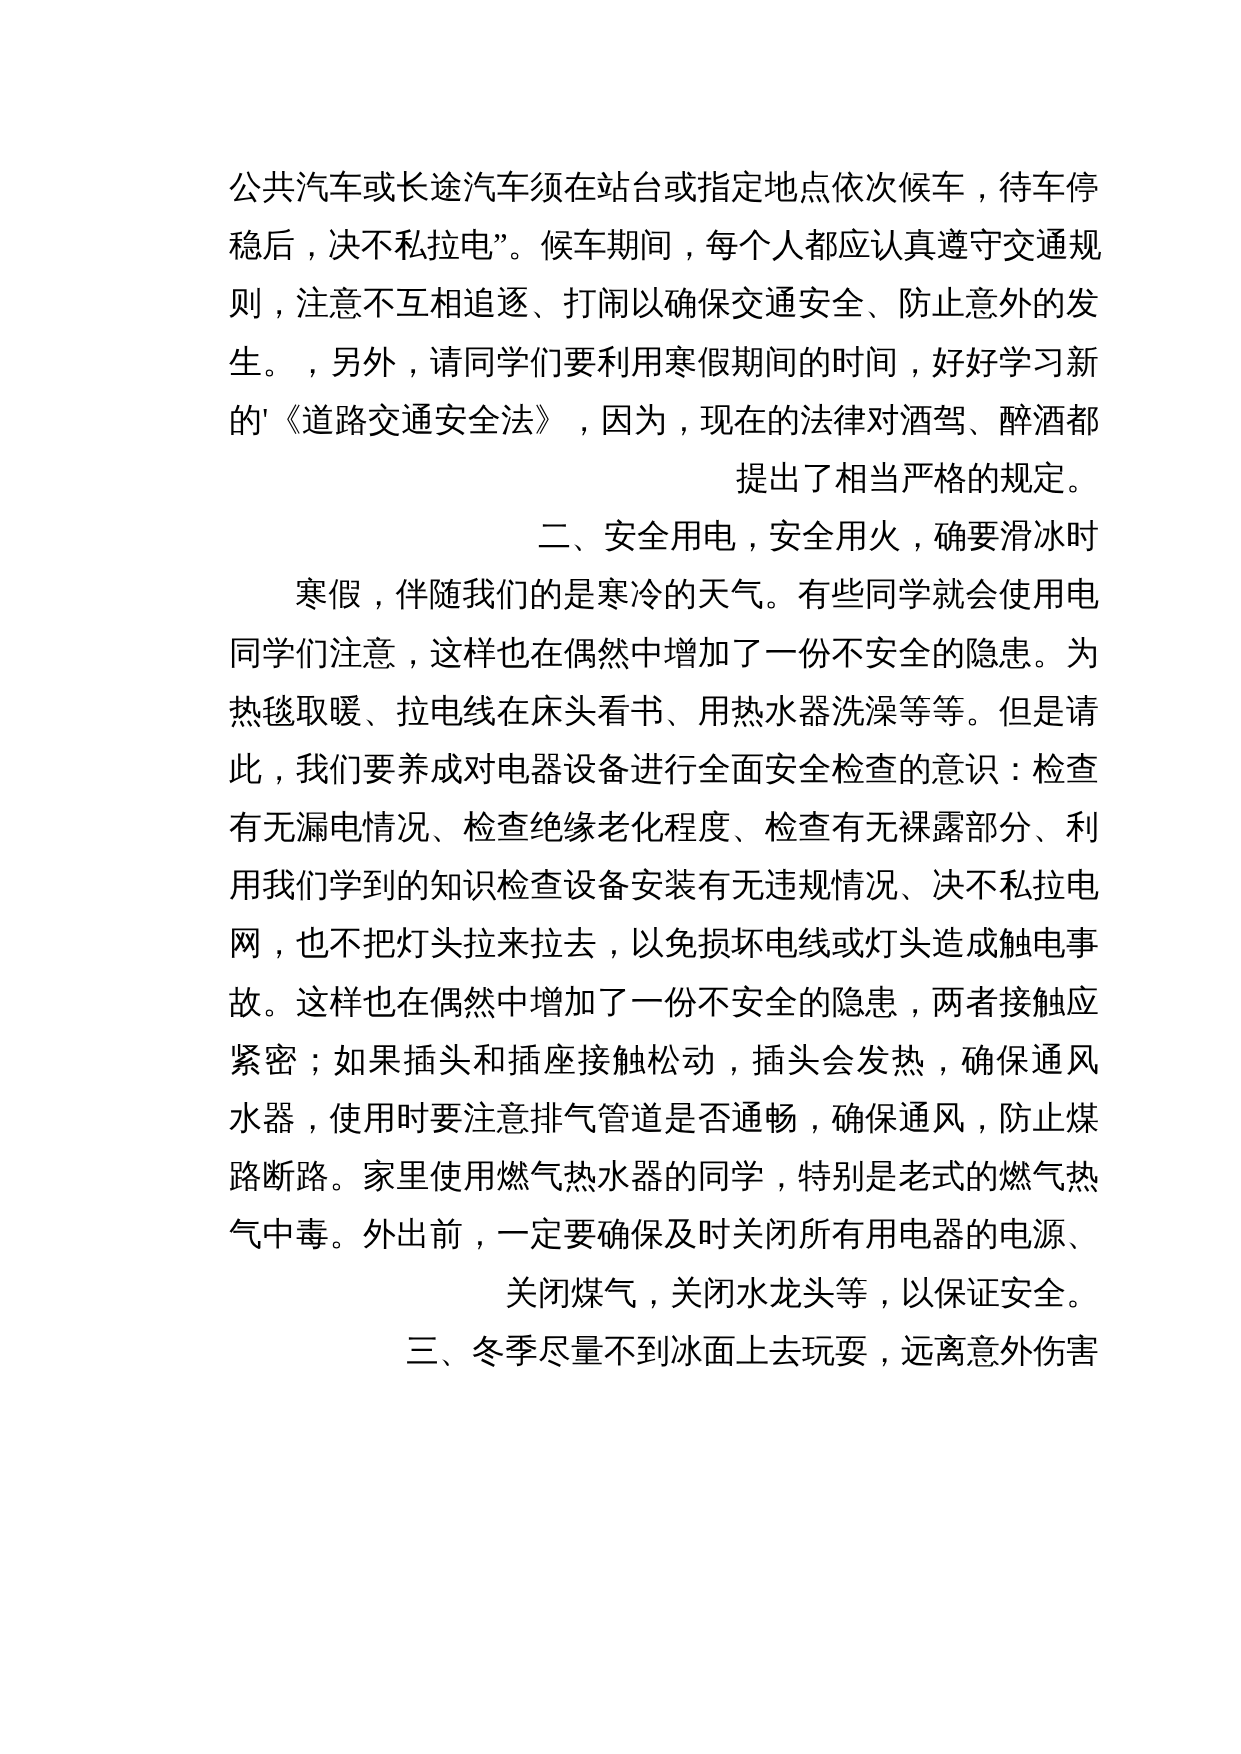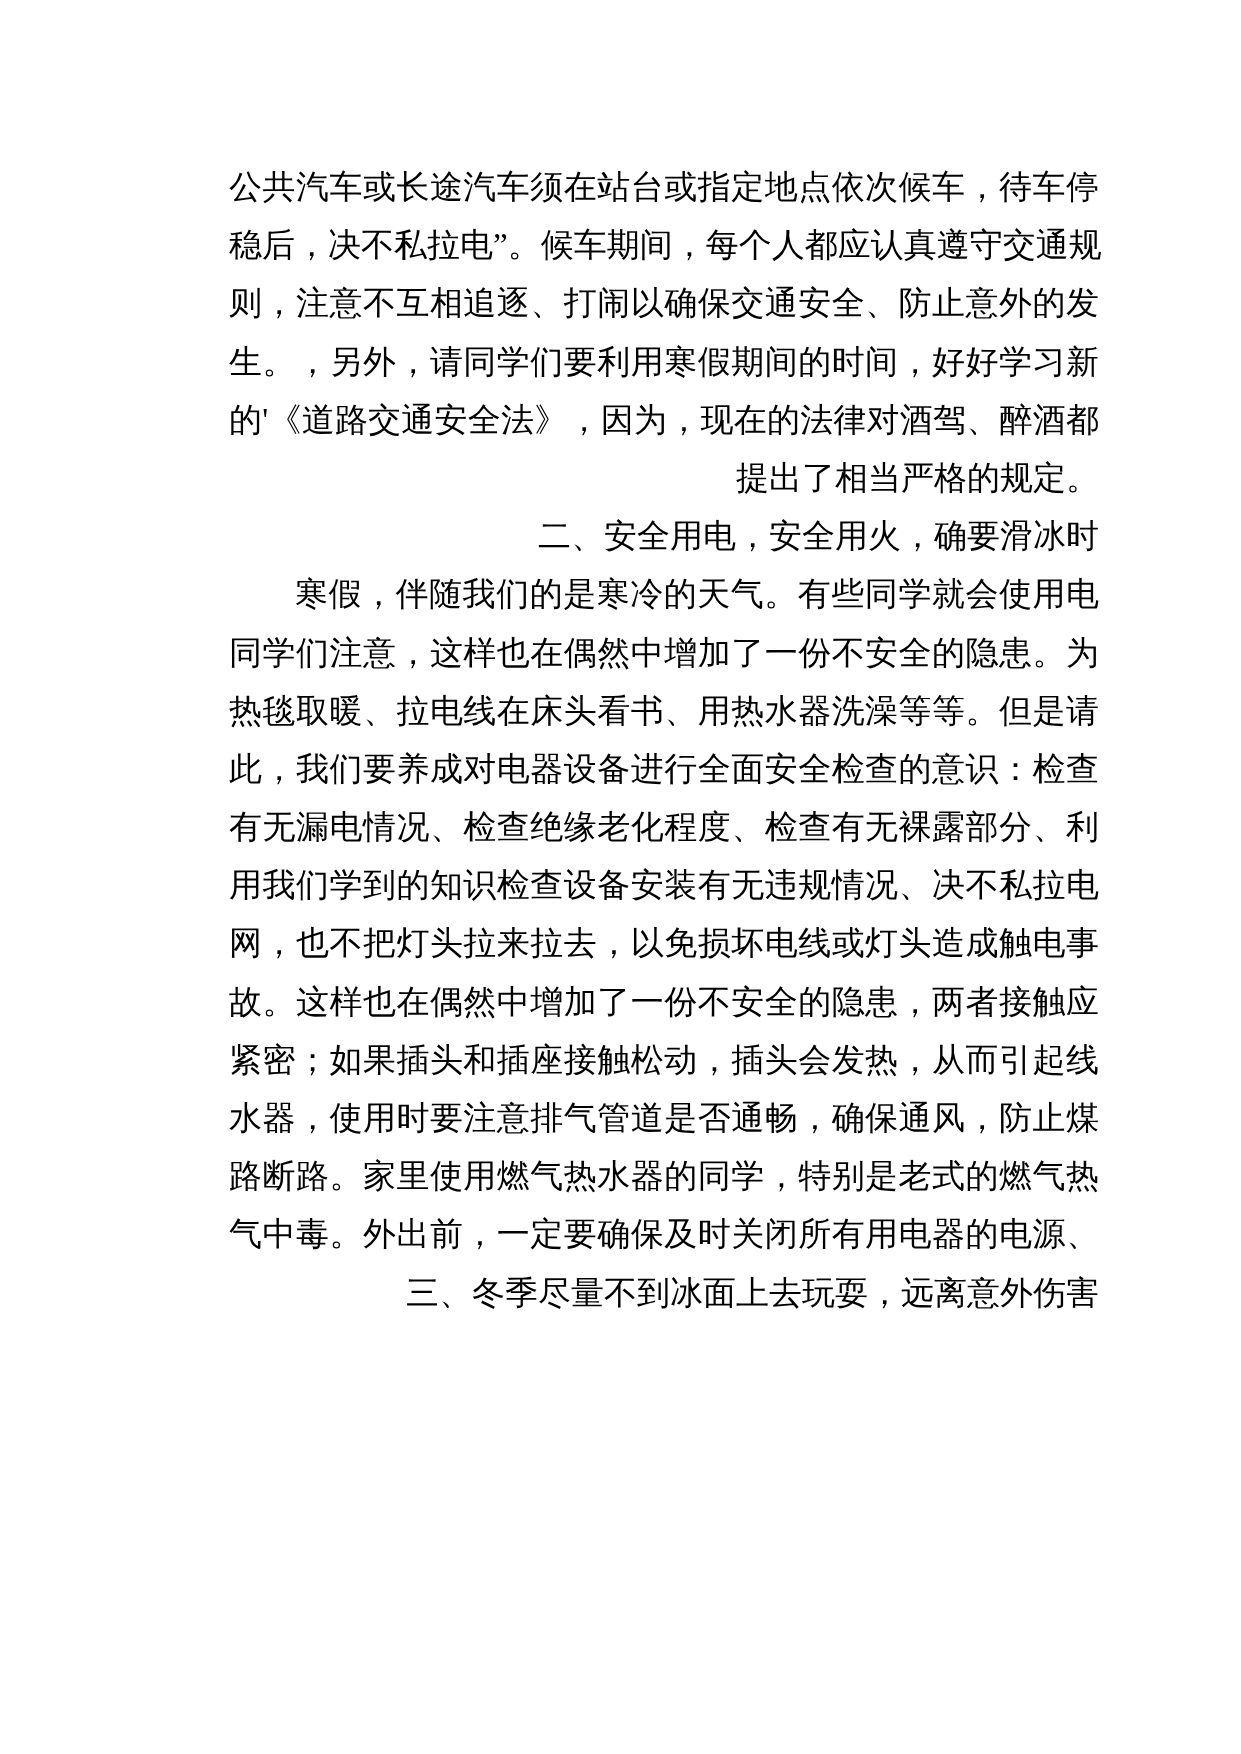--- a/index.html
+++ b/index.html
@@ -62,22 +62,23 @@
       </div>
       <div class="para">
         <div class="line just indent">寒假，伴随我们的是寒冷的天气。有些同学就会使用电</div>
         <div class="line just">同学们注意，这样也在偶然中增加了一份不安全的隐患。为</div>
         <div class="line just">热毯取暖、拉电线在床头看书、用热水器洗澡等等。但是请</div>
         <div class="line just">此，我们要养成对电器设备进行全面安全检查的意识：检查</div>
         <div class="line just">有无漏电情况、检查绝缘老化程度、检查有无裸露部分、利</div>
         <div class="line just">用我们学到的知识检查设备安装有无违规情况、决不私拉电</div>
         <div class="line just">网，也不把灯头拉来拉去，以免损坏电线或灯头造成触电事</div>
         <div class="line just">故。这样也在偶然中增加了一份不安全的隐患，两者接触应</div>
-        <div class="line just">紧密；如果插头和插座接触松动，插头会发热，从而引起线</div>
+        <div class="line just">紧密；如果插头和插座接触松动，插头会发热，确保通风</div>
         <div class="line just">水器，使用时要注意排气管道是否通畅，确保通风，防止煤</div>
         <div class="line just">路断路。家里使用燃气热水器的同学，特别是老式的燃气热</div>
         <div class="line just">气中毒。外出前，一定要确保及时关闭所有用电器的电源、</div>
+        <div class="line">关闭煤气，关闭水龙头等，以保证安全。</div>
       </div>
       <div class="para">
         <div class="line indent">三、冬季尽量不到冰面上去玩耍，远离意外伤害</div>
       </div>
     </div>
 </div>
 
 </body></html>

